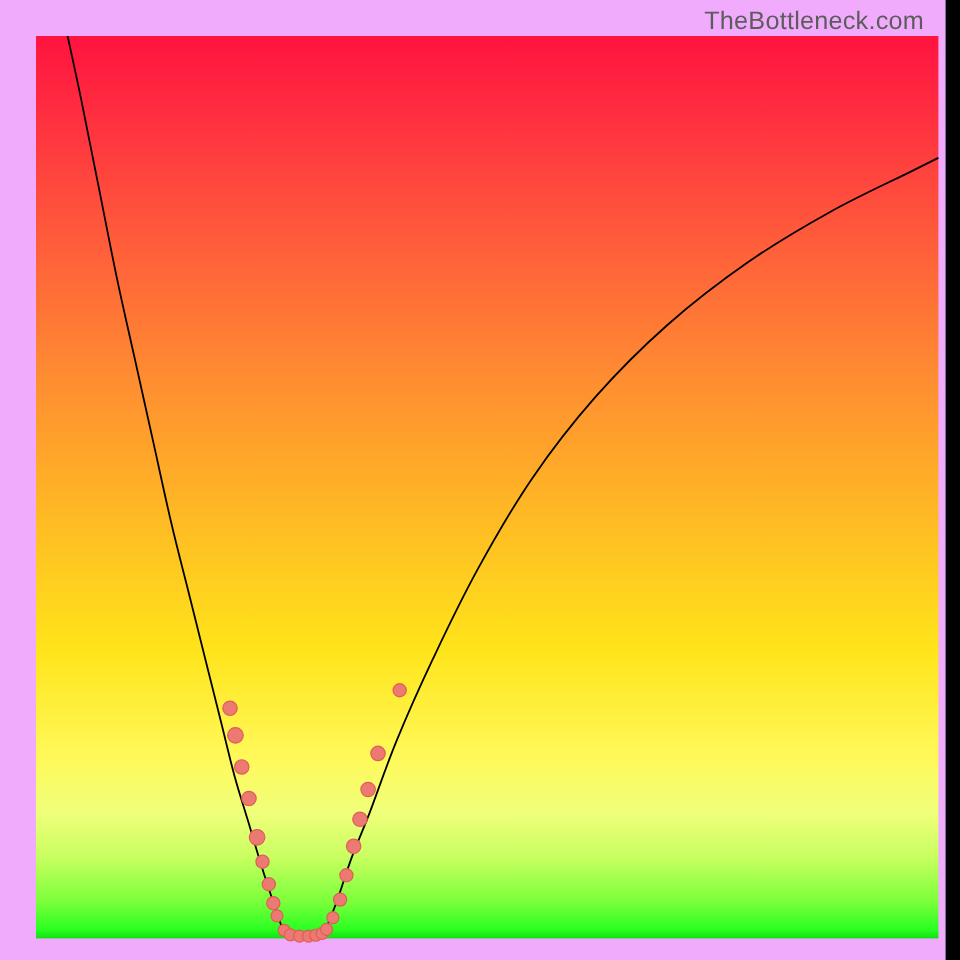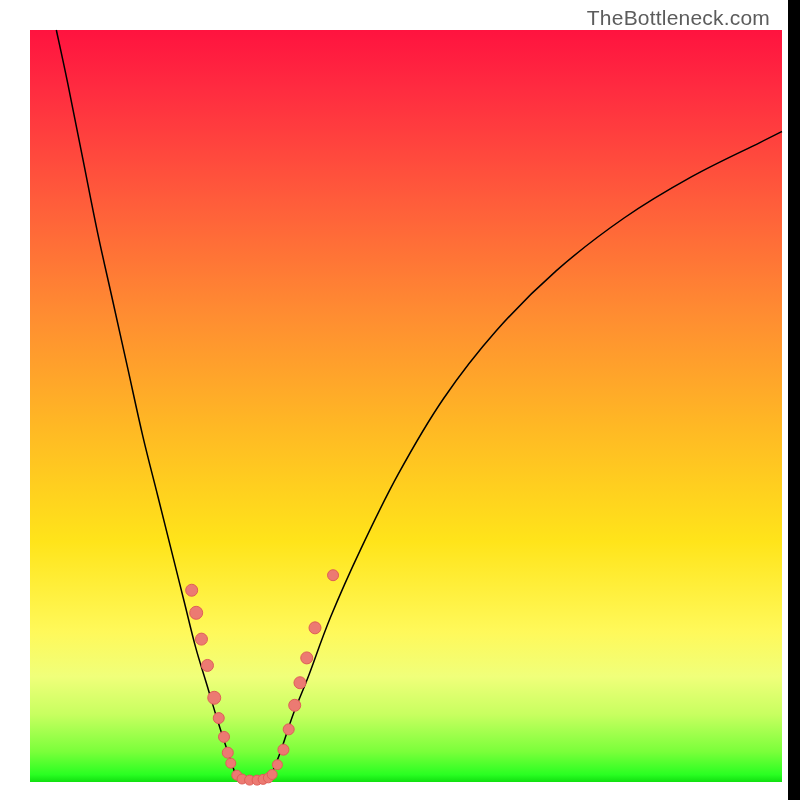--- a/index.html
+++ b/index.html
@@ -5,21 +5,21 @@
   * { margin: 0; padding: 0; box-sizing: border-box; }
   html, body { width: 800px; height: 800px; overflow: hidden; }
   body {
     font-family: Arial, Helvetica, sans-serif;
     background: #000;
   }
   .chart-container {
     position: relative;
     width: 788px;
     height: 800px;
-    background: #ffffff;
+    background: #f0abfc;
   }
   .plot-area {
     position: absolute;
     left: 30px;
     top: 30px;
     width: 752px;
     height: 752px;
     
     background: linear-gradient(to bottom,
       #ff133f 0%,

